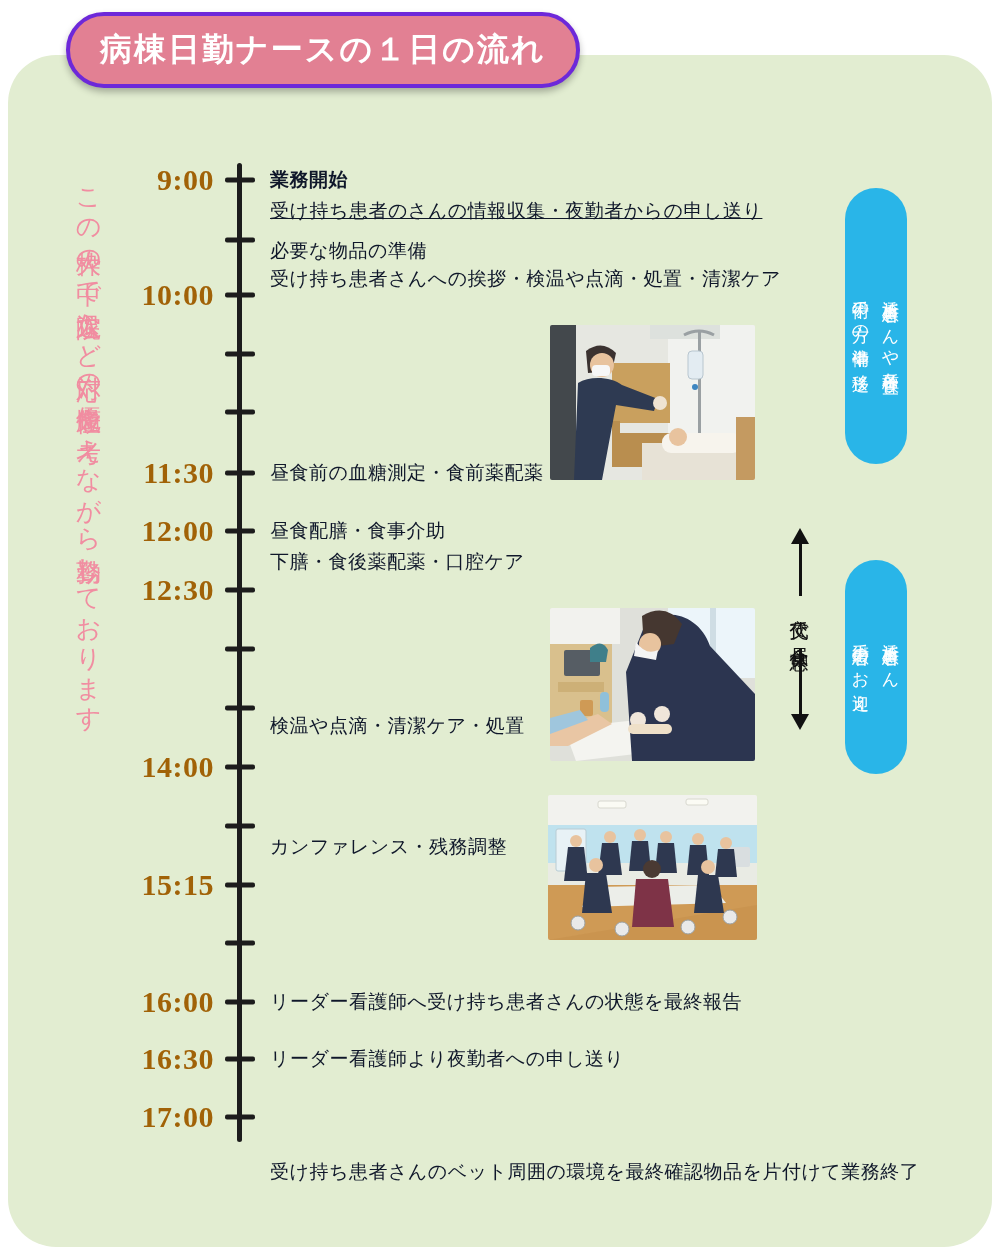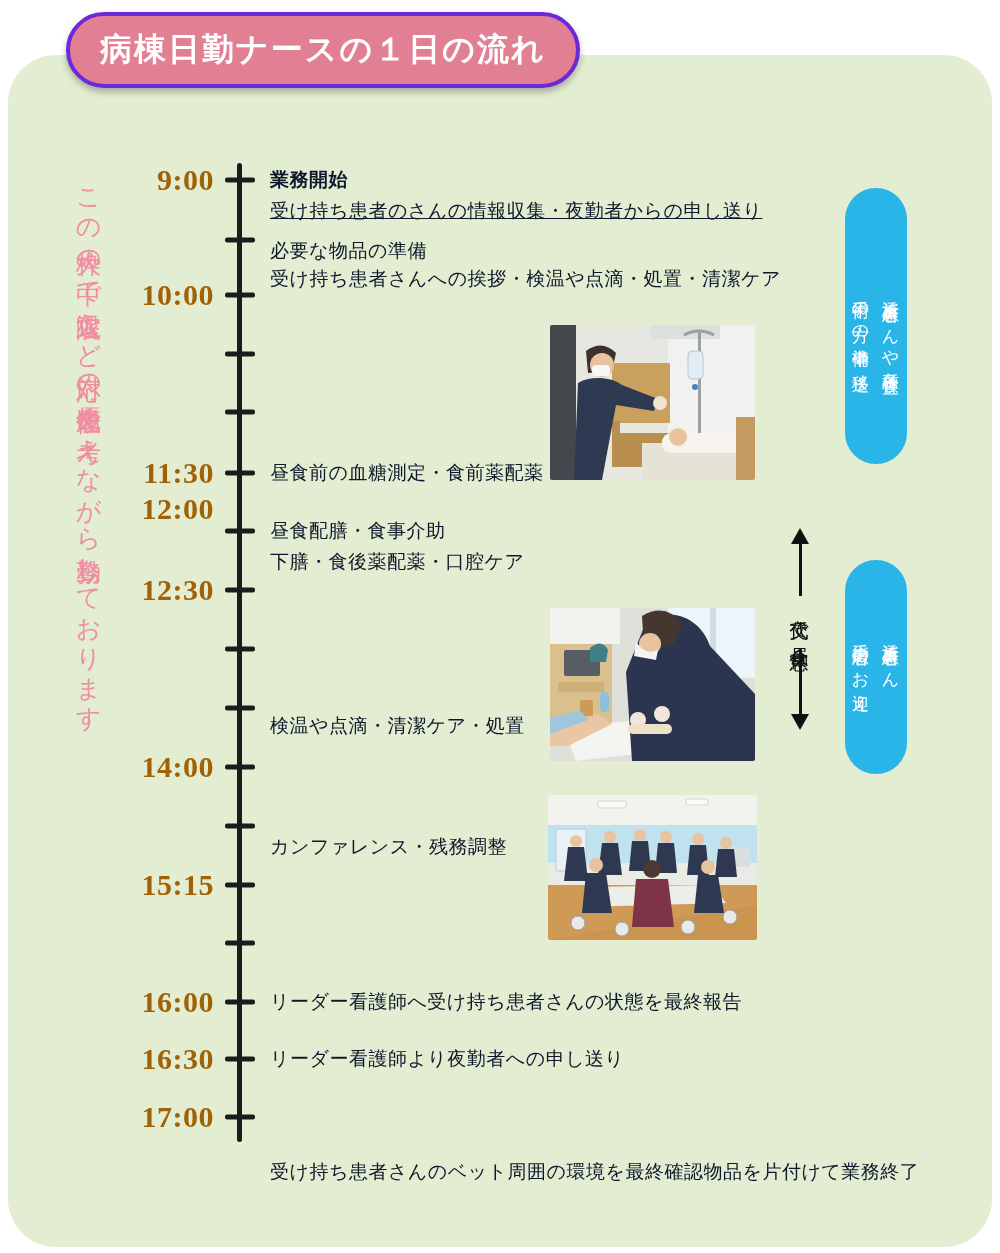--- a/index.html
+++ b/index.html
@@ -100,21 +100,21 @@
       <div class="tick" style="top: 1059px;"></div>
       <div class="tick" style="top: 1117px;"></div>
       <div class="row-time" style="top: 180px;">9:00</div>
       <div class="row-label bold" style="top: 180px;">業務開始</div>
       <div class="row-label" style="top: 211px; text-decoration: underline;">受け持ち患者のさんの情報収集・夜勤者からの申し送り</div>
       <div class="row-label" style="top: 251px;">必要な物品の準備</div>
       <div class="row-time" style="top: 295px;">10:00</div>
       <div class="row-label" style="top: 279px;">受け持ち患者さんへの挨拶・検温や点滴・処置・清潔ケア</div>
       <div class="row-time" style="top: 473px;">11:30</div>
       <div class="row-label" style="top: 473px;">昼食前の血糖測定・食前薬配薬</div>
-      <div class="row-time" style="top: 509px;">12:00</div>
+      <div class="row-time" style="top: 531px;">12:00</div>
       <div class="row-label" style="top: 531px;">昼食配膳・食事介助</div>
       <div class="row-time" style="top: 590px;">12:30</div>
       <div class="row-label" style="top: 562px;">下膳・食後薬配薬・口腔ケア</div>
       <div class="row-time" style="top: 767px;">14:00</div>
       <div class="row-label" style="top: 726px; text-align: center;">検温や点滴・清潔ケア・処置</div>
       <div class="row-time" style="top: 885px;">15:15</div>
       <div class="row-label" style="top: 847px;">カンファレンス・残務調整</div>
       <div class="row-time" style="top: 1002px;">16:00</div>
       <div class="row-label" style="top: 1002px;">リーダー看護師へ受け持ち患者さんの状態を最終報告</div>
       <div class="row-time" style="top: 1059px;">16:30</div>

